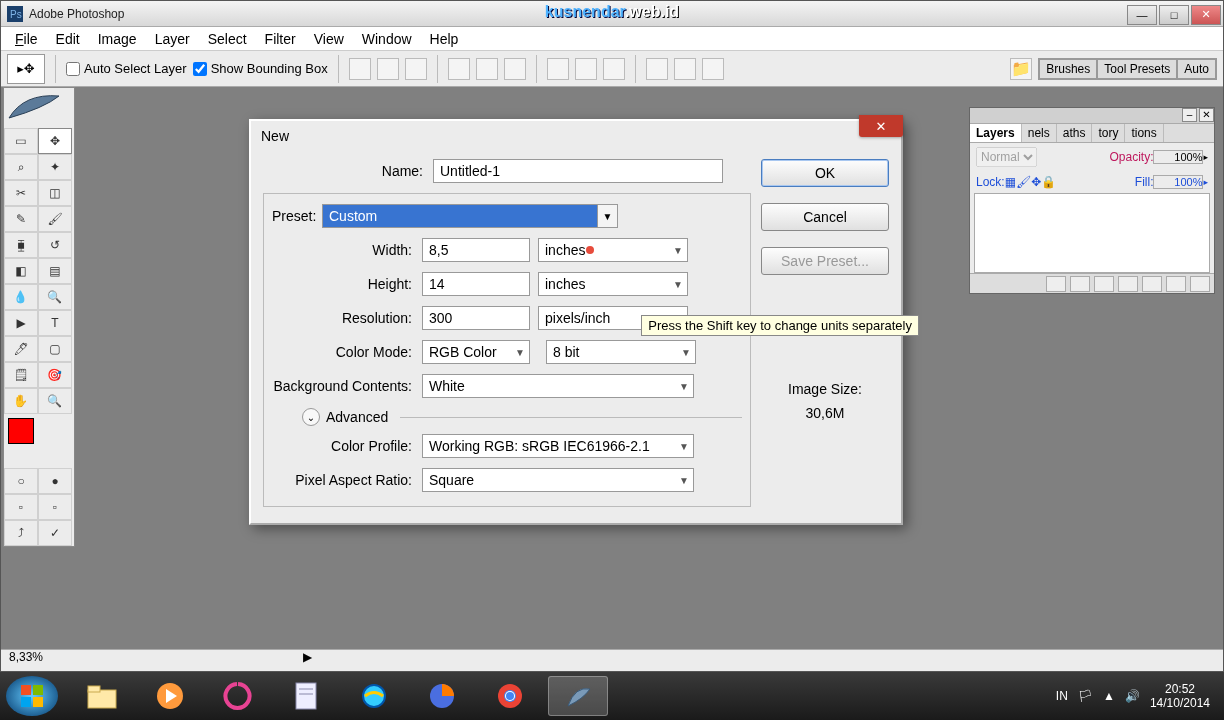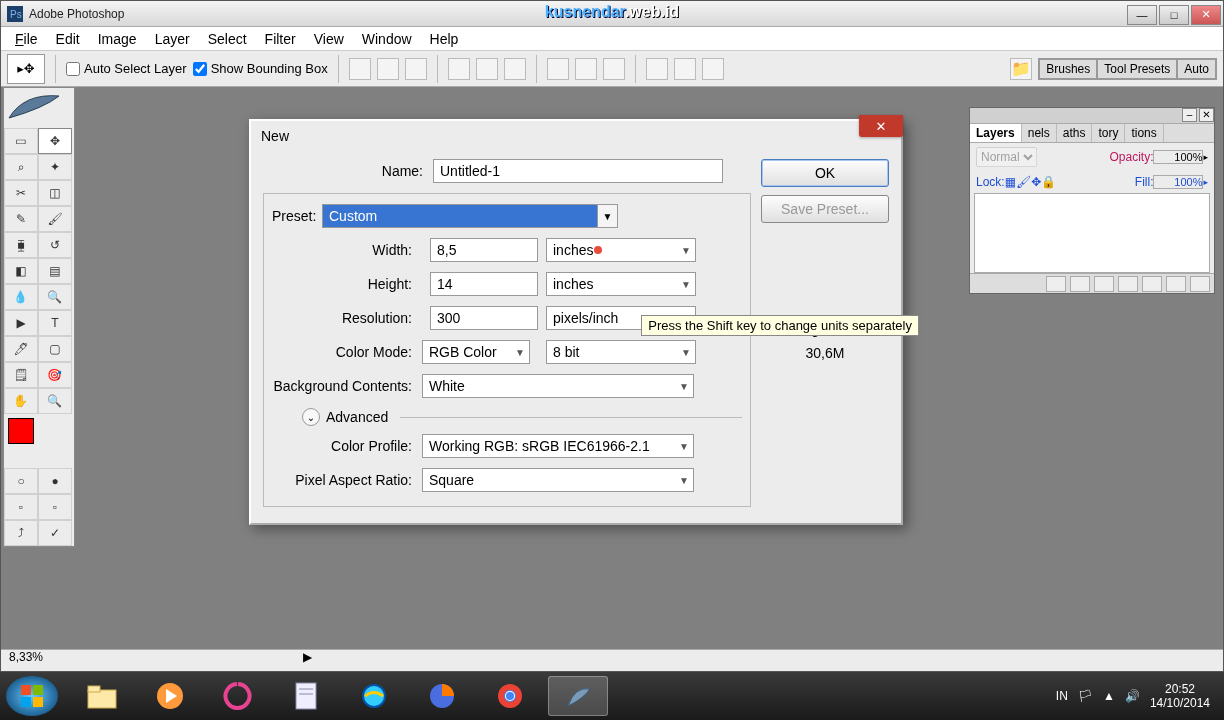--- a/index.html
+++ b/index.html
@@ -45,27 +45,27 @@
 .panel-body { height: 80px; background: #fff; border: 1px solid #aaa; margin: 0 4px; }
 .panel-foot { height: 20px; background: #ddd; border-top: 1px solid #aaa; display:flex; justify-content:flex-end; gap:4px; padding: 2px 4px; }
 .panel-foot div { width: 20px; height: 16px; border:1px solid #aaa; background:#eee; }
 .statusbar { position: absolute; bottom: 0; left: 0; right: 0; height: 22px; background: #ececec; border-top:1px solid #aaa; display:flex; align-items:flex-start; font-size: 12px; padding: 0 8px; }
 .statusbar .arrow { margin-left: 260px; font-size: 12px; }
 .dialog { position: absolute; top: 118px; left: 248px; width: 654px; background: #ececec; border: 2px outset #fff; box-shadow: 4px 4px 12px rgba(0,0,0,0.4); }
 .dlg-title { height: 30px; display:flex; align-items:center; padding: 0 10px; font-size: 14px; position: relative; }
 .dlg-close { position: absolute; right: -2px; top: -6px; width: 44px; height: 22px; background: #c0392b; color: #fff; display:flex;align-items:center;justify-content:center; border-radius: 0 0 3px 3px; font-size: 13px; box-shadow: 0 1px 3px rgba(0,0,0,0.3); }
 .dlg-body { display:flex; padding: 8px 12px 16px 12px; }
 .dlg-left { flex: 1; }
-.dlg-right { width: 138px; padding-left: 10px; display:flex; flex-direction:column; gap: 8px; }
+.dlg-right { width: 138px; padding-left: 10px; display:flex; flex-direction:column; gap: 16px; }
 .formrow { display:flex; align-items:center; margin-bottom: 10px; }
 .formrow .lbl { width: 170px; text-align: right; padding-right: 10px; font-size: 14px; }
 .formrow .lbl2 { width: 150px; text-align: right; padding-right: 10px; font-size: 14px; }
 .formrow input[type=text] { height: 24px; font-size: 14px; padding: 0 6px; border:1px solid #999; background:#fff; }
 .formrow .wide { width: 290px; }
-.formrow .med { width: 108px; margin-left: 8px; }
+.formrow .med { width: 108px; }
 .formrow .combo { height: 24px; border:1px solid #999; background:#fff; font-size:14px; display:flex; align-items:center; padding: 0 6px; position:relative; }
 .formrow .combo .arr { position:absolute; right:4px; font-size:10px; color:#555; }
 .formrow .combo.sel { background:#3874d1; color:#fff; }
 .formrow .comboext { width: 20px; height: 24px; border:1px solid #999; border-left:none; background:#f4f4f4; display:flex;align-items:center;justify-content:center; font-size:10px; }
 .formrow .unit { width: 150px; }
 .formrow .full { width: 272px; }
 .fieldset { border: 1px solid #bbb; padding: 10px 8px 4px 8px; position: relative; }
 .btn { height: 28px; border:1px solid #888; background: linear-gradient(#fdfdfd,#e0e0e0); font-size: 14px; border-radius: 3px; text-align:center; line-height:26px; }
 .btn.primary { border-color:#4a7dc0; box-shadow: 0 0 0 1px #a8c7f0 inset; }
 .btn.disabled { color:#999; }
@@ -345,20 +345,21 @@
             <span class="lbl2">Pixel Aspect Ratio:</span>
             <div class="combo full">
                 <span>Square</span>
                 <span class="arr">▼</span>
               </div>
           </div>
         </div>
       </div>
       <div class="dlg-right">
         <div class="btn primary">OK</div>
+        <div class="btn">Cancel</div>
         <div class="btn disabled">Save Preset...</div>
         <div class="imgsize">
           <div>Image Size:</div>
           <div style="margin-top:8px">30,6M</div>
         </div>
       </div>
       <div class="tooltip">Press the Shift key to change units separately</div>
     </div>
   </div>
 

